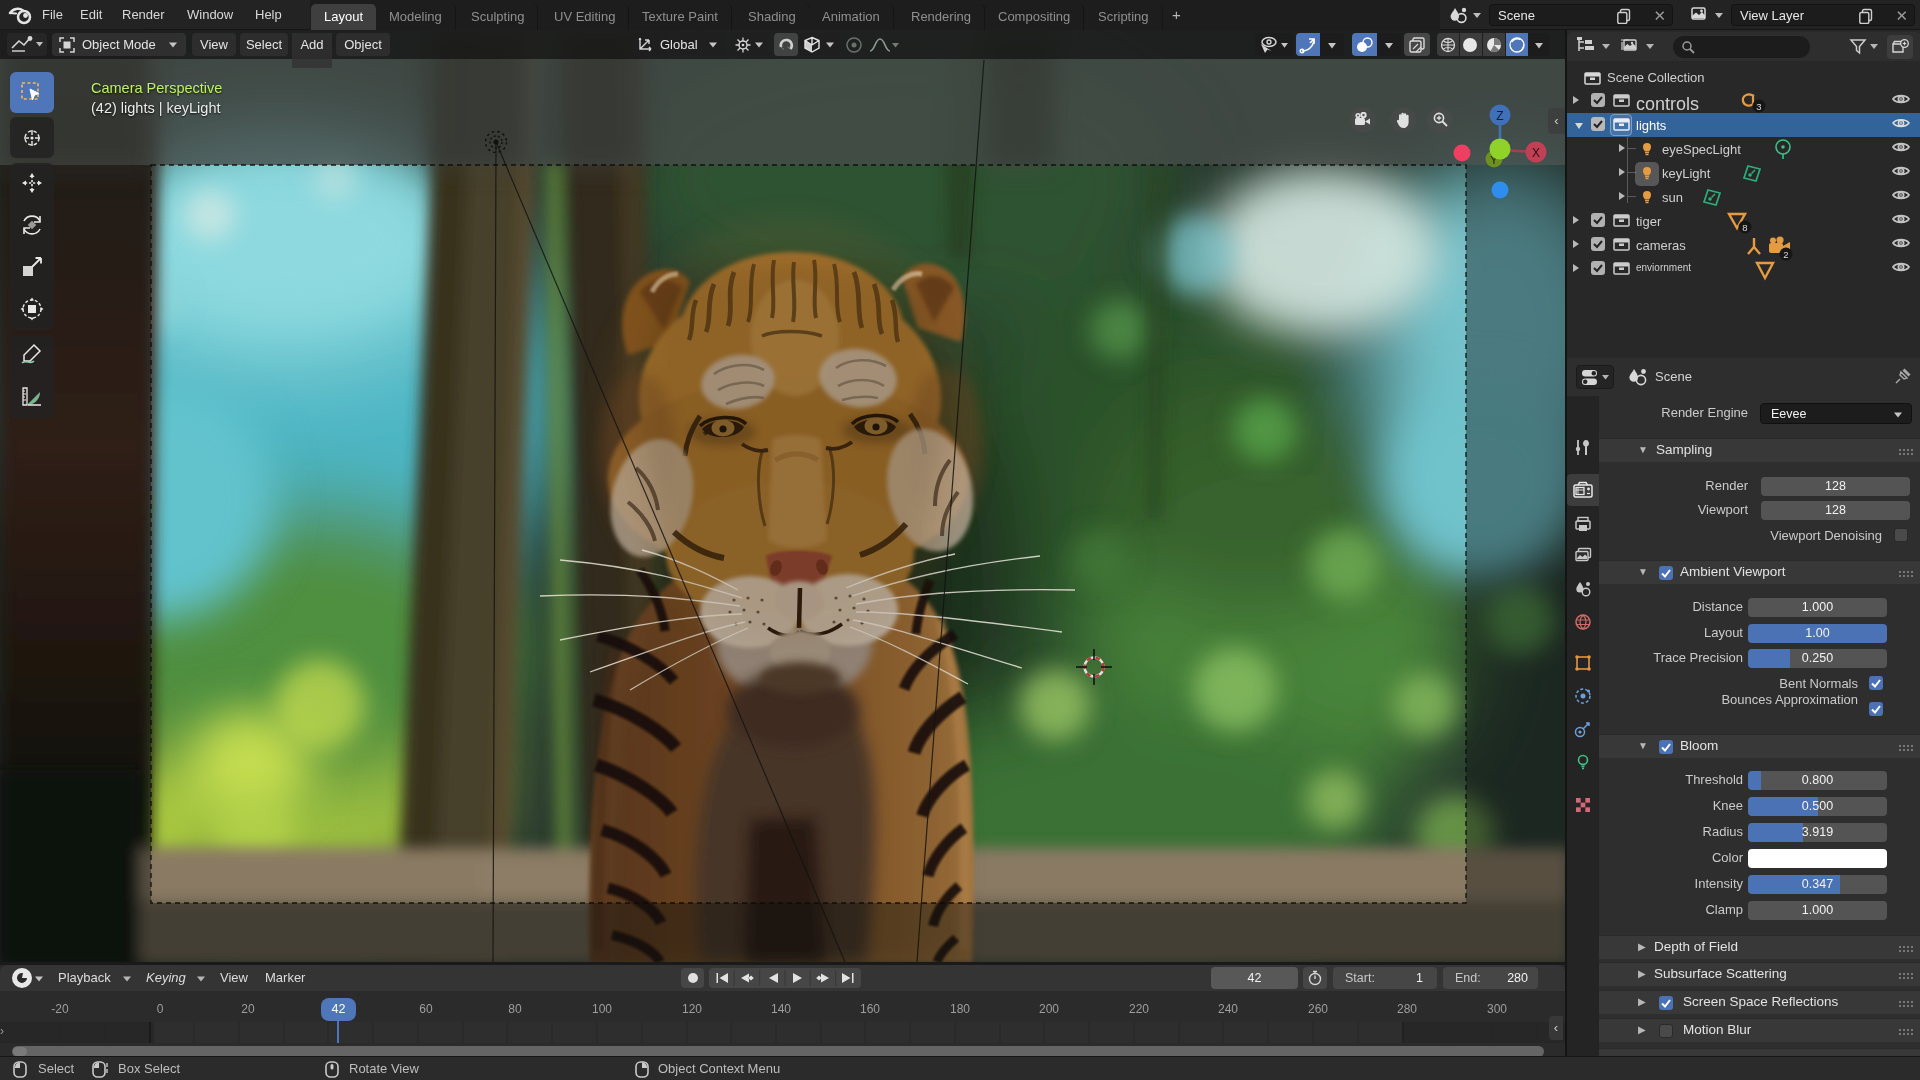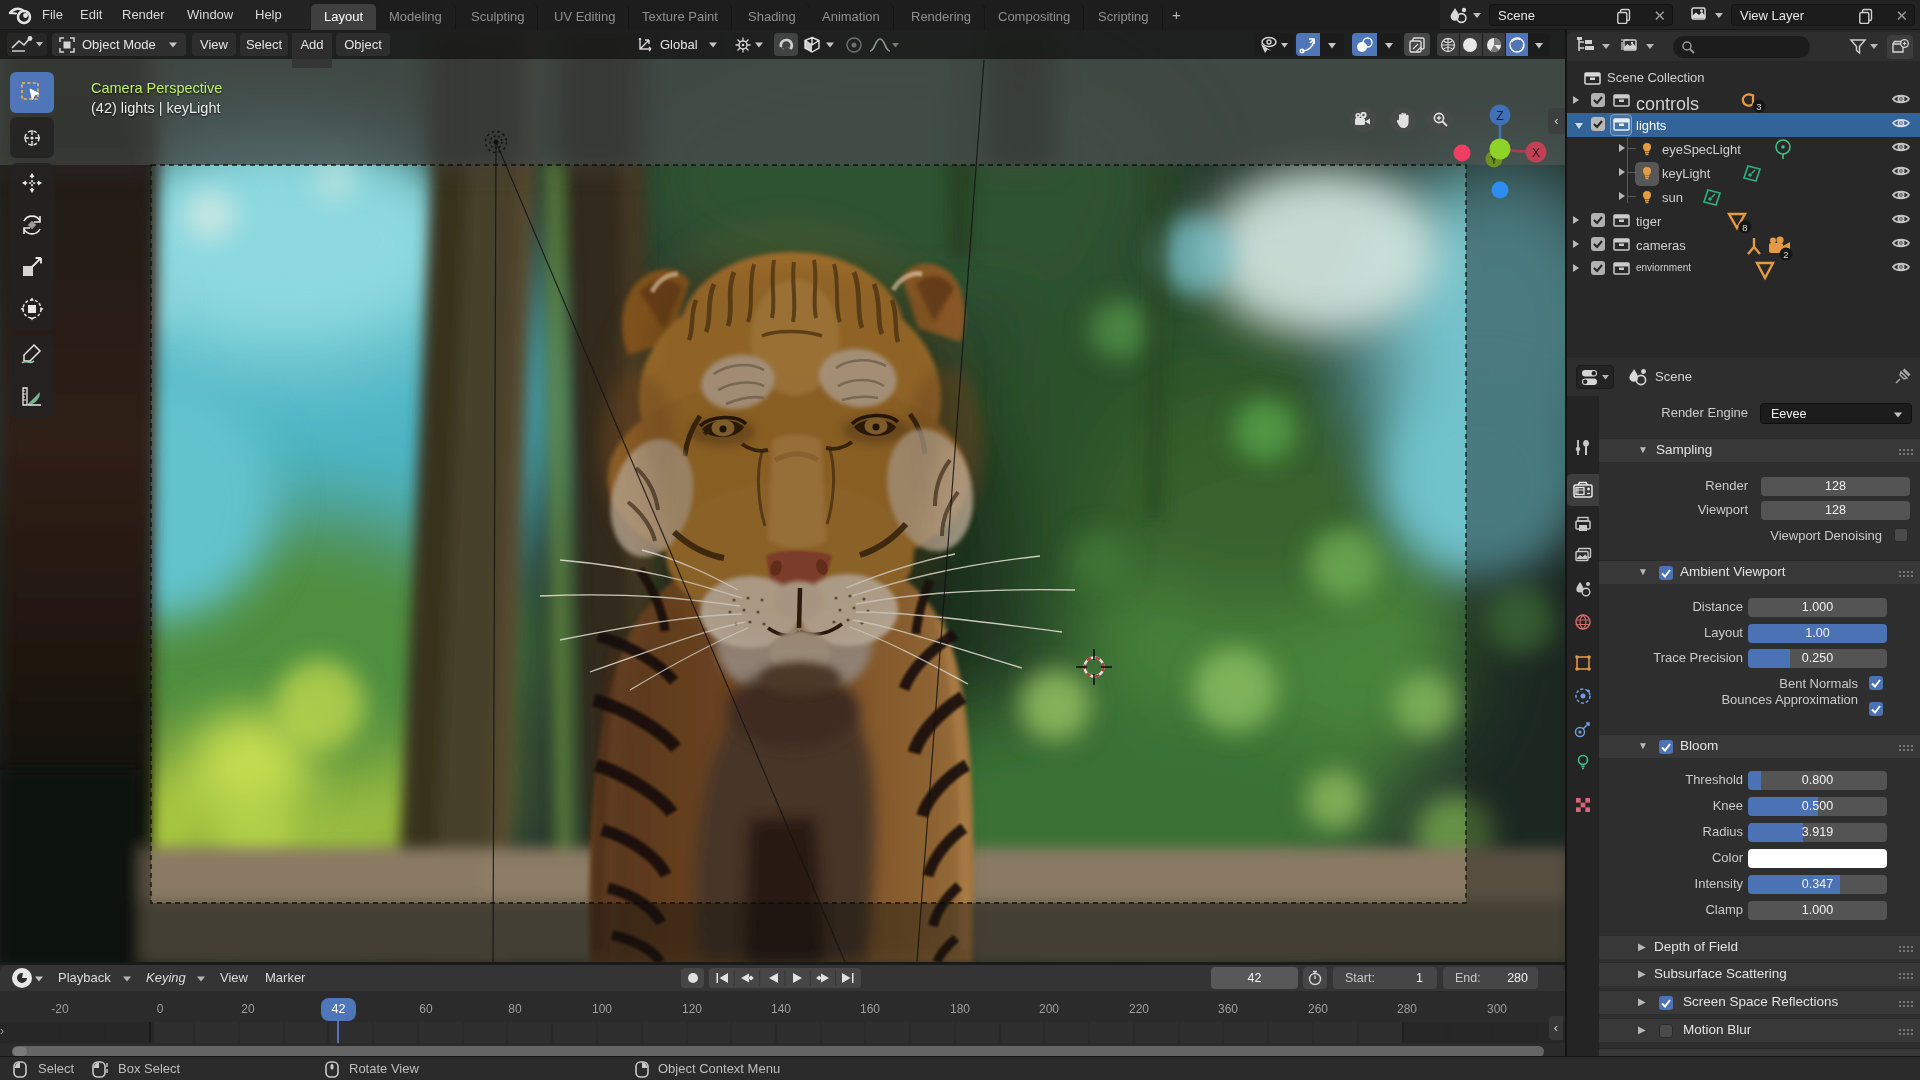--- a/index.html
+++ b/index.html
@@ -1066,21 +1066,21 @@
   <div class="rn" style="left:228px;">20</div>
   <div class="rn" style="left:406px;">60</div>
   <div class="rn" style="left:495px;">80</div>
   <div class="rn" style="left:582px;">100</div>
   <div class="rn" style="left:672px;">120</div>
   <div class="rn" style="left:761px;">140</div>
   <div class="rn" style="left:850px;">160</div>
   <div class="rn" style="left:940px;">180</div>
   <div class="rn" style="left:1029px;">200</div>
   <div class="rn" style="left:1119px;">220</div>
-  <div class="rn" style="left:1208px;">360</div>
+  <div class="rn" style="left:1208px;">240</div>
   <div class="rn" style="left:1298px;">260</div>
   <div class="rn" style="left:1387px;">280</div>
   <div class="rn" style="left:1477px;">300</div>
 
   <div class="abs" style="left:0;top:60px;width:1565px;height:21px;background:#2e2e2e;"></div>
   <div class="abs" style="left:0;top:60px;width:154px;height:21px;background:#272727;"></div>
   <div class="abs" style="left:1403px;top:60px;width:162px;height:21px;background:#272727;"></div>
   <svg class="abs" style="left:0;top:60px" width="1565" height="21">
     <g stroke="#262626" stroke-width="1">
       <line x1="60" y1="0" x2="60" y2="21"></line>

